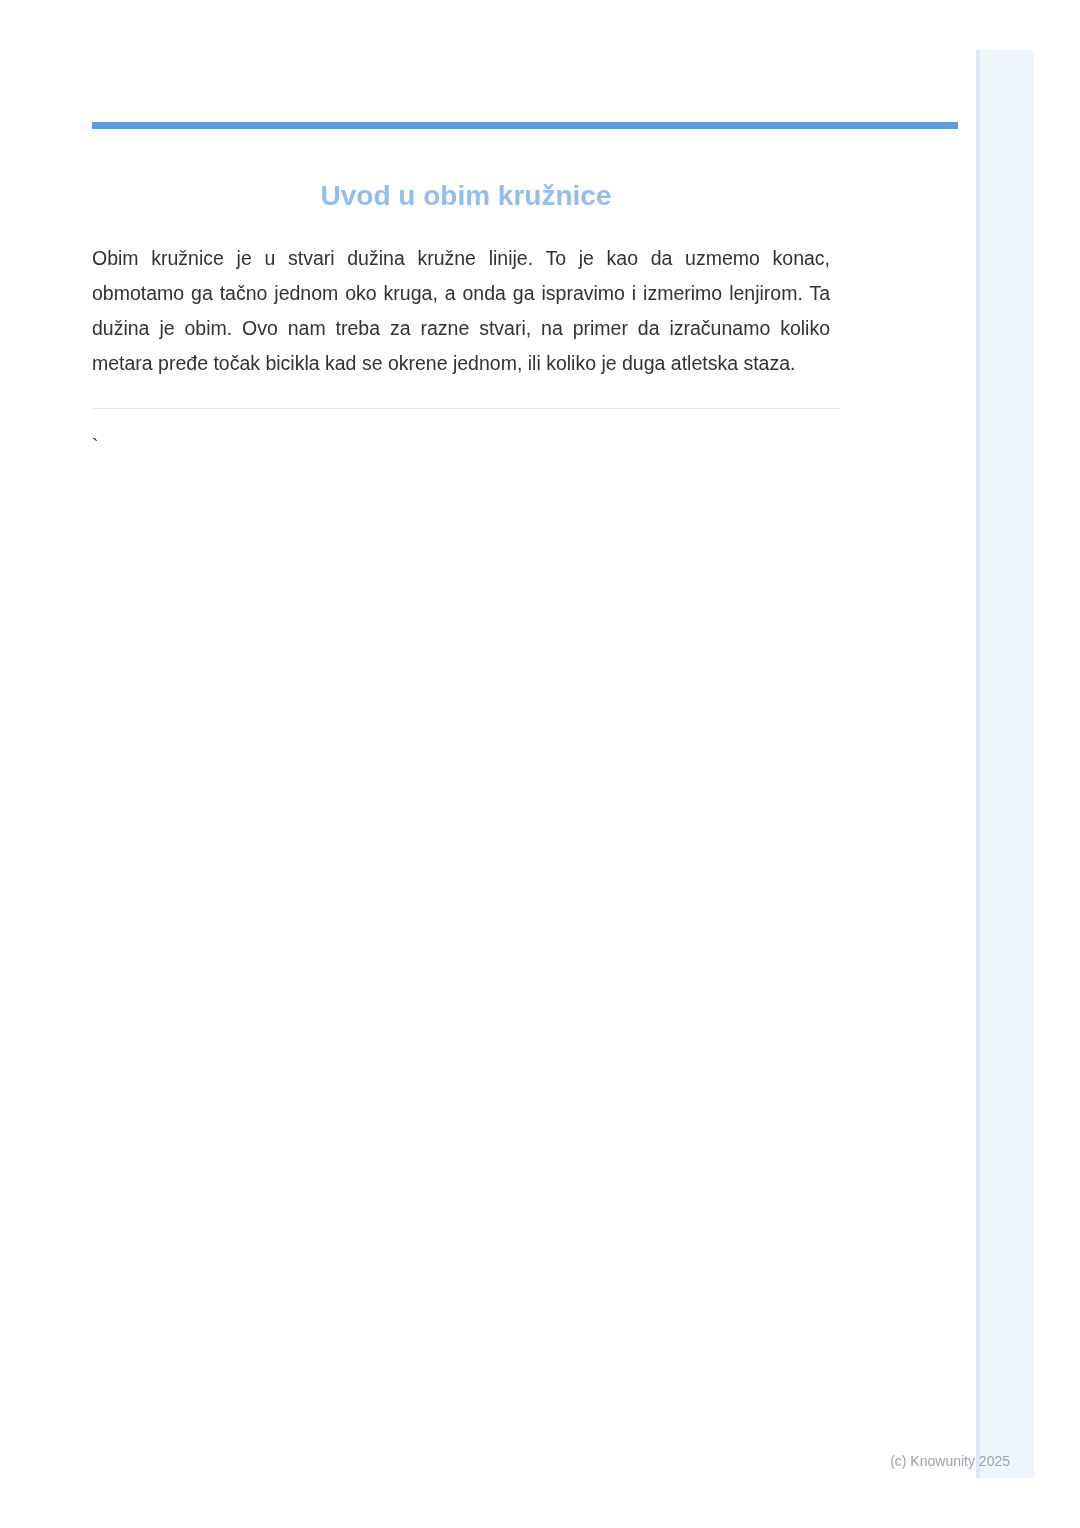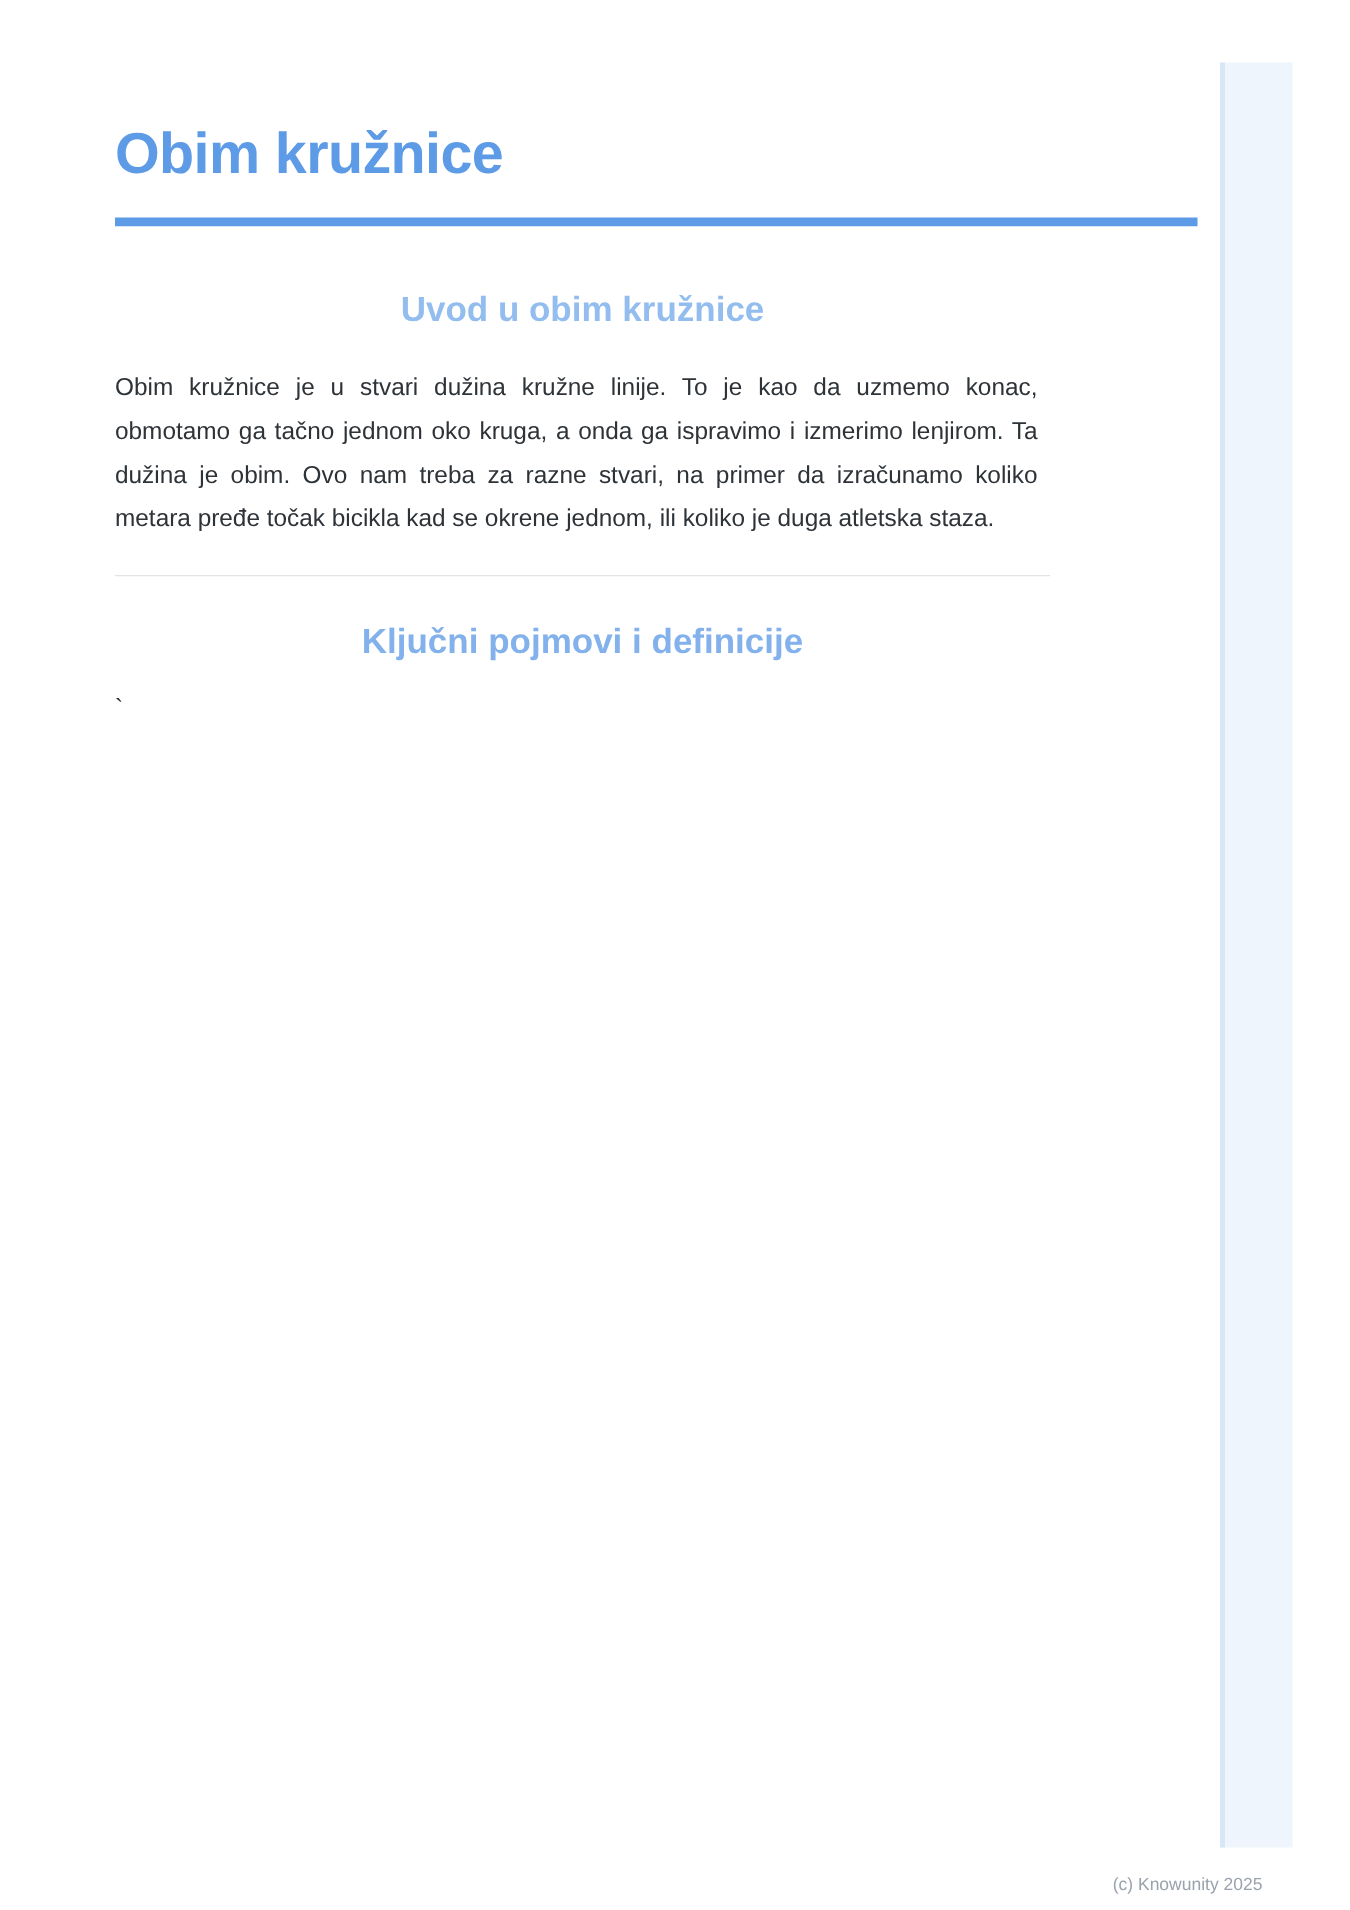--- a/index.html
+++ b/index.html
@@ -80,43 +80,40 @@
     color: #2E3338;
   }
   .footer-credit {
     position: absolute;
     top: 1452px;
     right: 70px;
     z-index: 3;
     font-size: 14px;
     line-height: 18px;
     color: #9AA2AB;
-    margin-top: 46px;
   }
 </style>
 </head>
 <body>
 
 <div class="page">
 
   <div class="side-strip"></div>
 
   <div class="content">
 
-    <h1 class="doc-title">Obim kružnice</h1>
 
     <div class="title-rule"></div>
 
     <h2 class="section-heading heading-1">Uvod u obim kružnice</h2>
 
     <p class="body-par last-line-left">Obim kružnice je u stvari dužina kružne linije. To je kao da uzmemo konac, obmotamo ga tačno jednom oko kruga, a onda ga ispravimo i izmerimo lenjirom. Ta dužina je obim. Ovo nam treba za razne stvari, na primer da izračunamo koliko metara pređe točak bicikla kad se okrene jednom, ili koliko je duga atletska staza.</p>
 
     <div class="thin-divider"></div>
 
-    <h2 class="section-heading heading-2">Ključni pojmovi i definicije</h2>
 
 
     <div class="stray-char">`</div>
 
   </div>
 
   <div class="footer-credit">(c) Knowunity 2025</div>
 
 </div>
 

